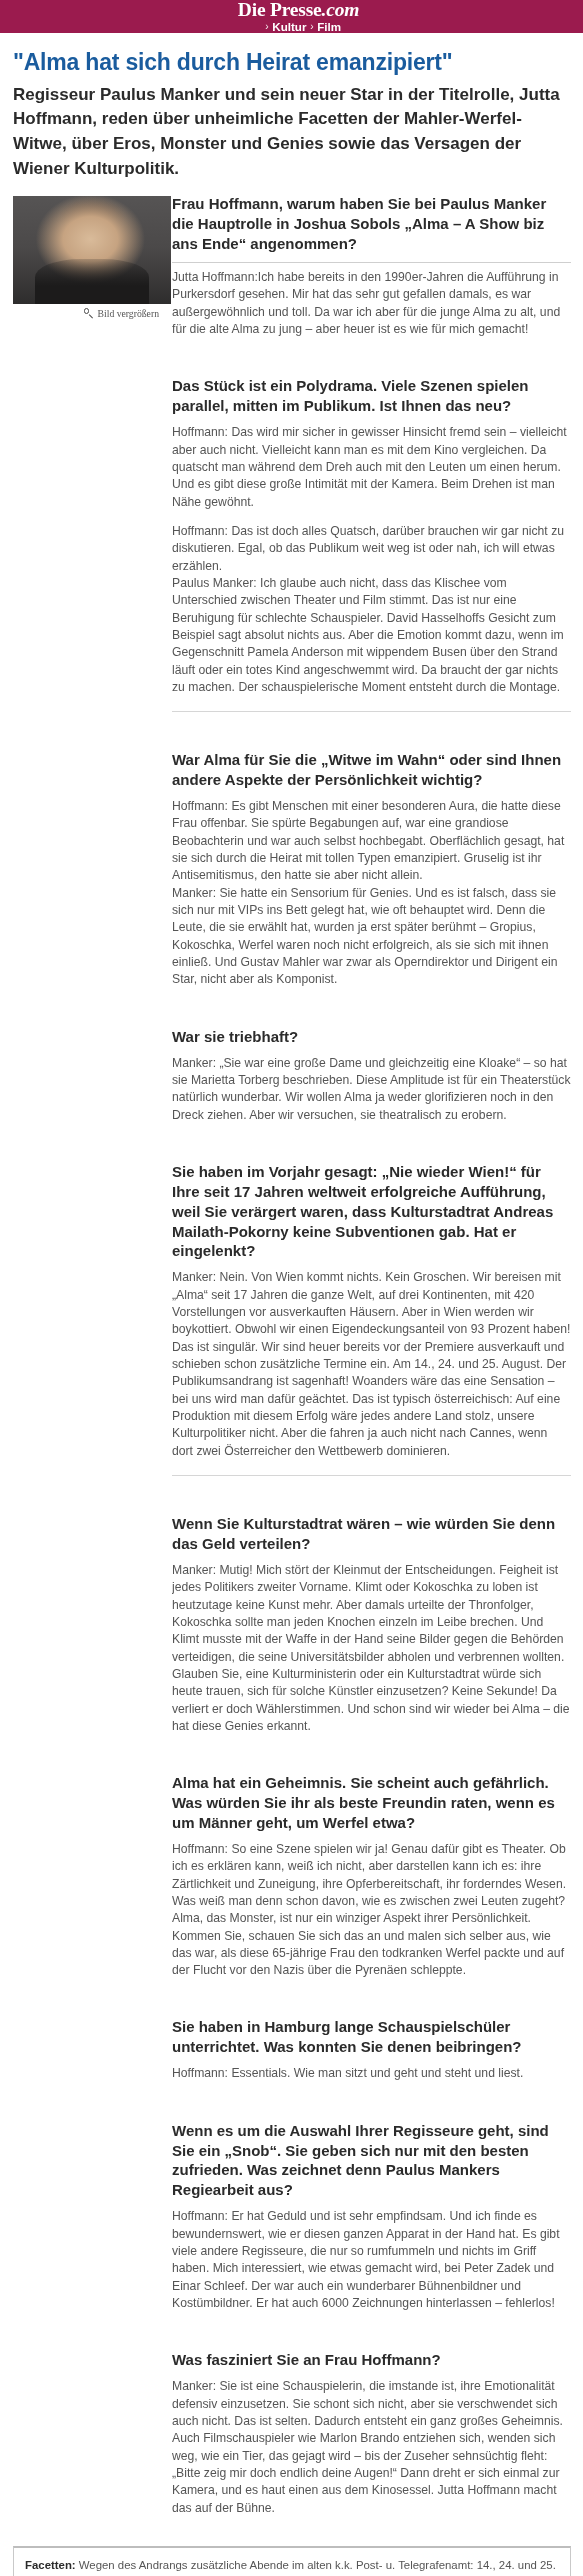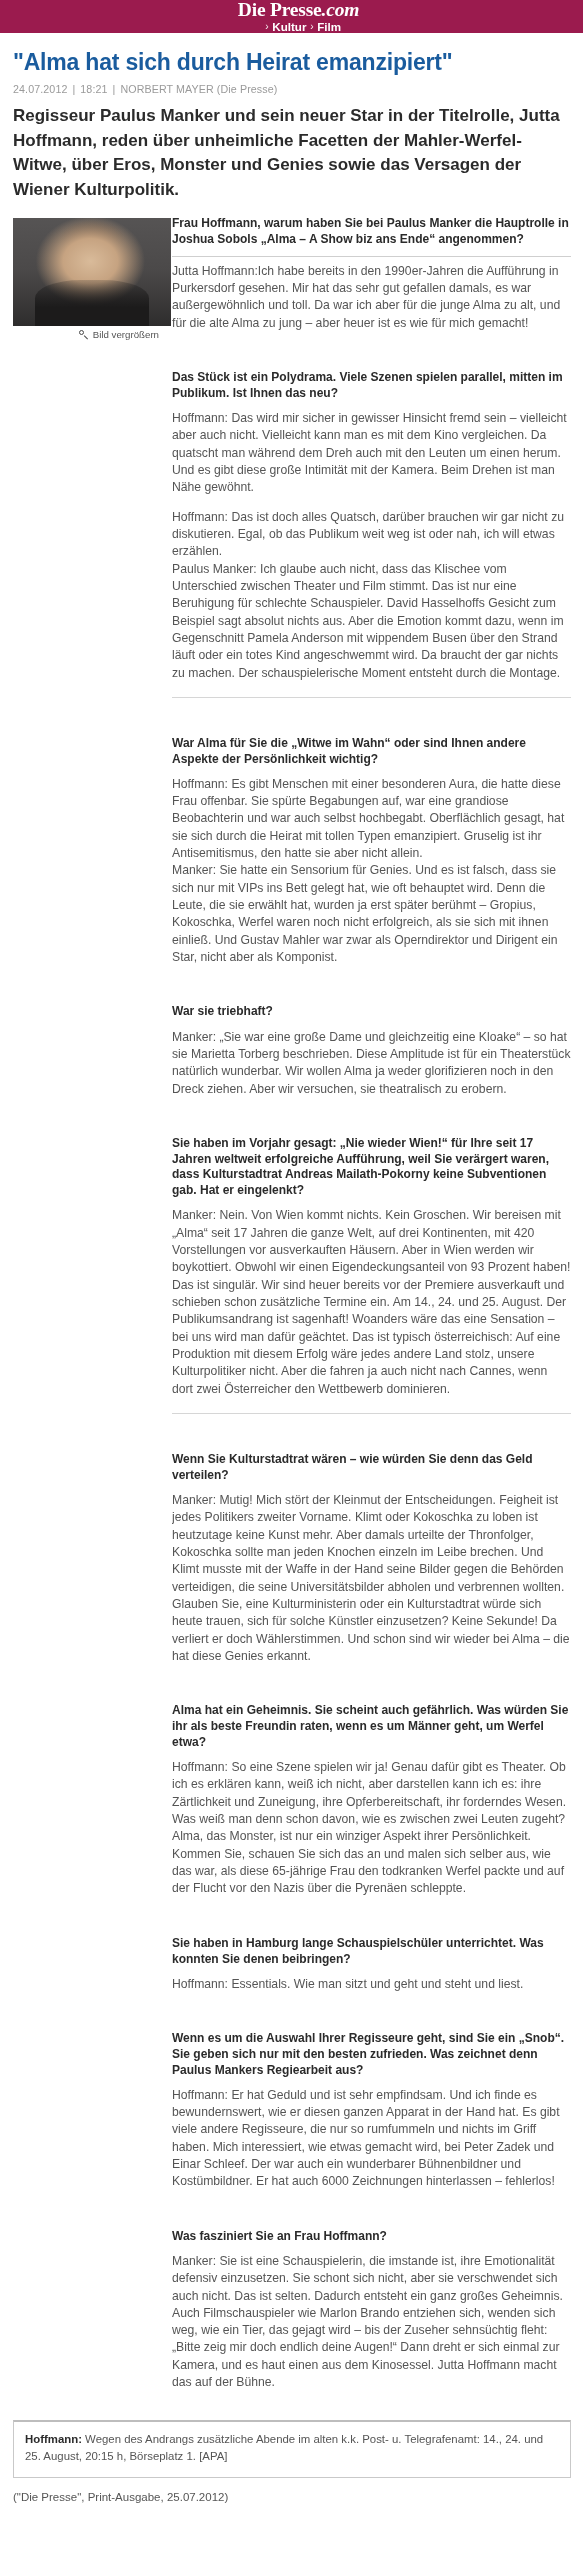--- a/index.html
+++ b/index.html
@@ -88,20 +88,21 @@
     font-weight: 700;
     color: #2b2b2b;
     margin: 0 0 13px 0;
   }
 
   
   .figure {
     float: left;
     width: 146px;
     margin: 1.9px 13px 7.4px 0;
+    font-family: Liberation Serif, serif;
   }
   .photo {
     width: 158px;
     height: 108px;
     background:
       radial-gradient(ellipse 48% 58% at 49% 40%, #d9bb9a 0%, #c6a381 36%, rgba(150,118,92,0) 72%),
       radial-gradient(ellipse 30% 26% at 50% 20%, #4a3a30 0%, rgba(74,58,48,0) 70%),
       linear-gradient(180deg, #565454 0%, #4b4949 48%, #2e2d2d 100%);
     position: relative;
     overflow: hidden;
@@ -149,21 +150,21 @@
     width: 4.6px; height: 1.4px;
     background: #4a4a4a;
     transform: rotate(45deg);
     transform-origin: left center;
   }
 
   
   .qa { overflow: hidden; }
 
   h2.q {
-    font-size: 12px;
+    font-size: 15px;
     line-height: 1.32;
     font-weight: 700;
     color: #2b2b2b;
     margin: 0 0 8.3px 0;
   }
   h2.q.spaced-top { margin-top: 38px; }
 
   p.a {
     font-size: 12.2px;
     line-height: 1.42;
@@ -231,28 +232,20 @@
     <a href="#">Kultur</a>
     <span class="sep">›</span>
     <a href="#">Film</a>
   </nav>
 </div>
 
 <div class="page">
 
   <h1 class="headline">"Alma hat sich durch Heirat emanzipiert"</h1>
 
-  <div class="byline">
-    <span>24.07.2012</span>
-    <span class="sep">|</span>
-    <span>18:21</span>
-    <span class="sep">|</span>
-    <span>NORBERT MAYER</span>
-    <span>(Die Presse)</span>
-  </div>
 
   <p class="lead">Regisseur Paulus Manker und sein neuer Star in der Titelrolle, Jutta Hoffmann, reden über unheimliche Facetten der Mahler-Werfel-Witwe, über Eros, Monster und Genies sowie das Versagen der Wiener Kulturpolitik.</p>
 
   <div class="figure">
     <div class="photo"></div>
     <div class="caption">
       <span class="zoom-icon"></span>
       <span>Bild vergrößern</span>
     </div>
   </div>
@@ -305,21 +298,21 @@
       <div>
         <p class="a">Manker: Sie ist eine Schauspielerin, die imstande ist, ihre Emotionalität defensiv einzusetzen. Sie schont sich nicht, aber sie verschwendet sich auch nicht. Das ist selten. Dadurch entsteht ein ganz großes Geheimnis. Auch Filmschauspieler wie Marlon Brando entziehen sich, wenden sich weg, wie ein Tier, das gejagt wird – bis der Zuseher sehnsüchtig fleht: „Bitte zeig mir doch endlich deine Augen!“ Dann dreht er sich einmal zur Kamera, und es haut einen aus dem Kinosessel. Jutta Hoffmann macht das auf der Bühne.</p>
       </div>
     </div>
 
   <div class="clearfix"></div>
 
   <section class="infobox">
     <div class="infobox-body">
       <p>
-        <b>Hoffmann:</b><span> Wegen des Andrangs zusätzliche Abende im alten k.k. Post- u. Telegrafenamt: 14., 24. und 25. August, 20:15 h, Börseplatz 1. [APA]</span>
+        <b>Facetten:</b><span> Wegen des Andrangs zusätzliche Abende im alten k.k. Post- u. Telegrafenamt: 14., 24. und 25. August, 20:15 h, Börseplatz 1. [APA]</span>
       </p>
     </div>
   </section>
 
   <p class="source">("Die Presse", Print-Ausgabe, 25.07.2012)</p>
 
 </div>
 
 
 </body></html>

